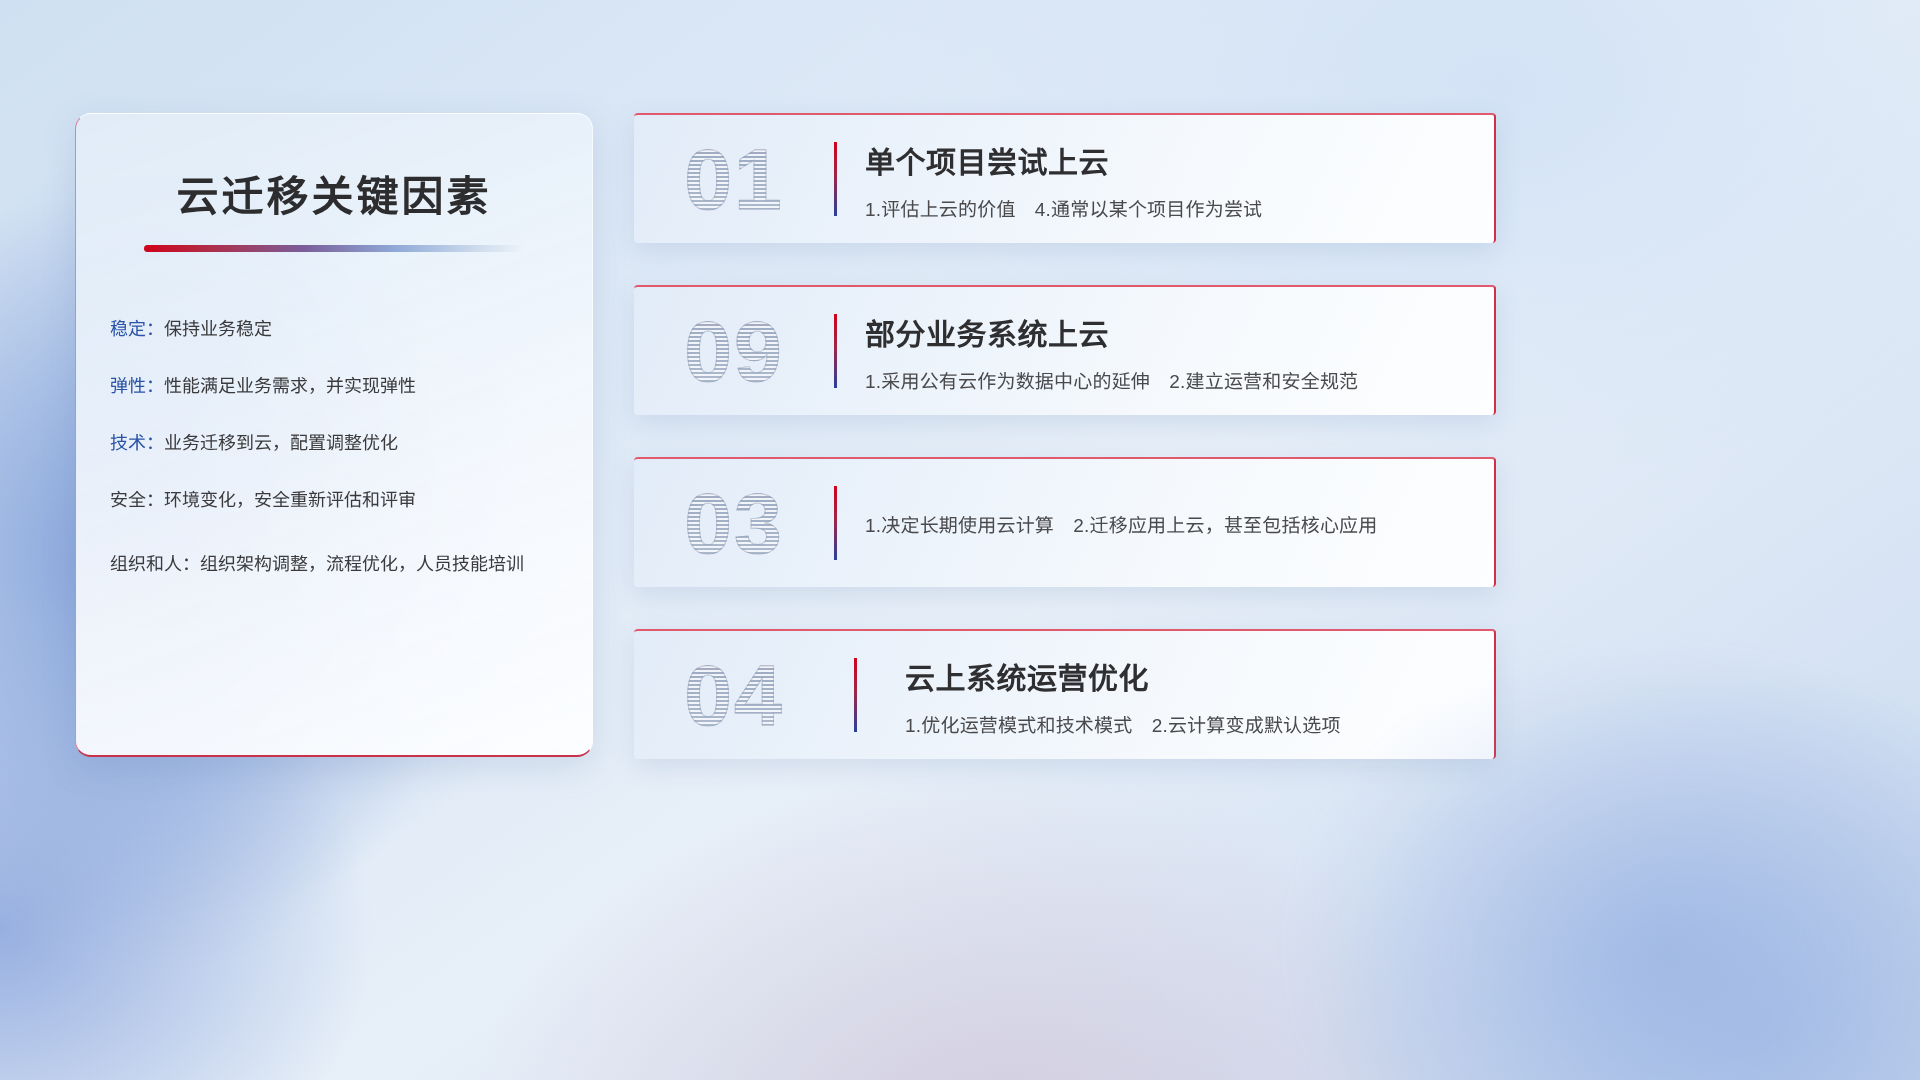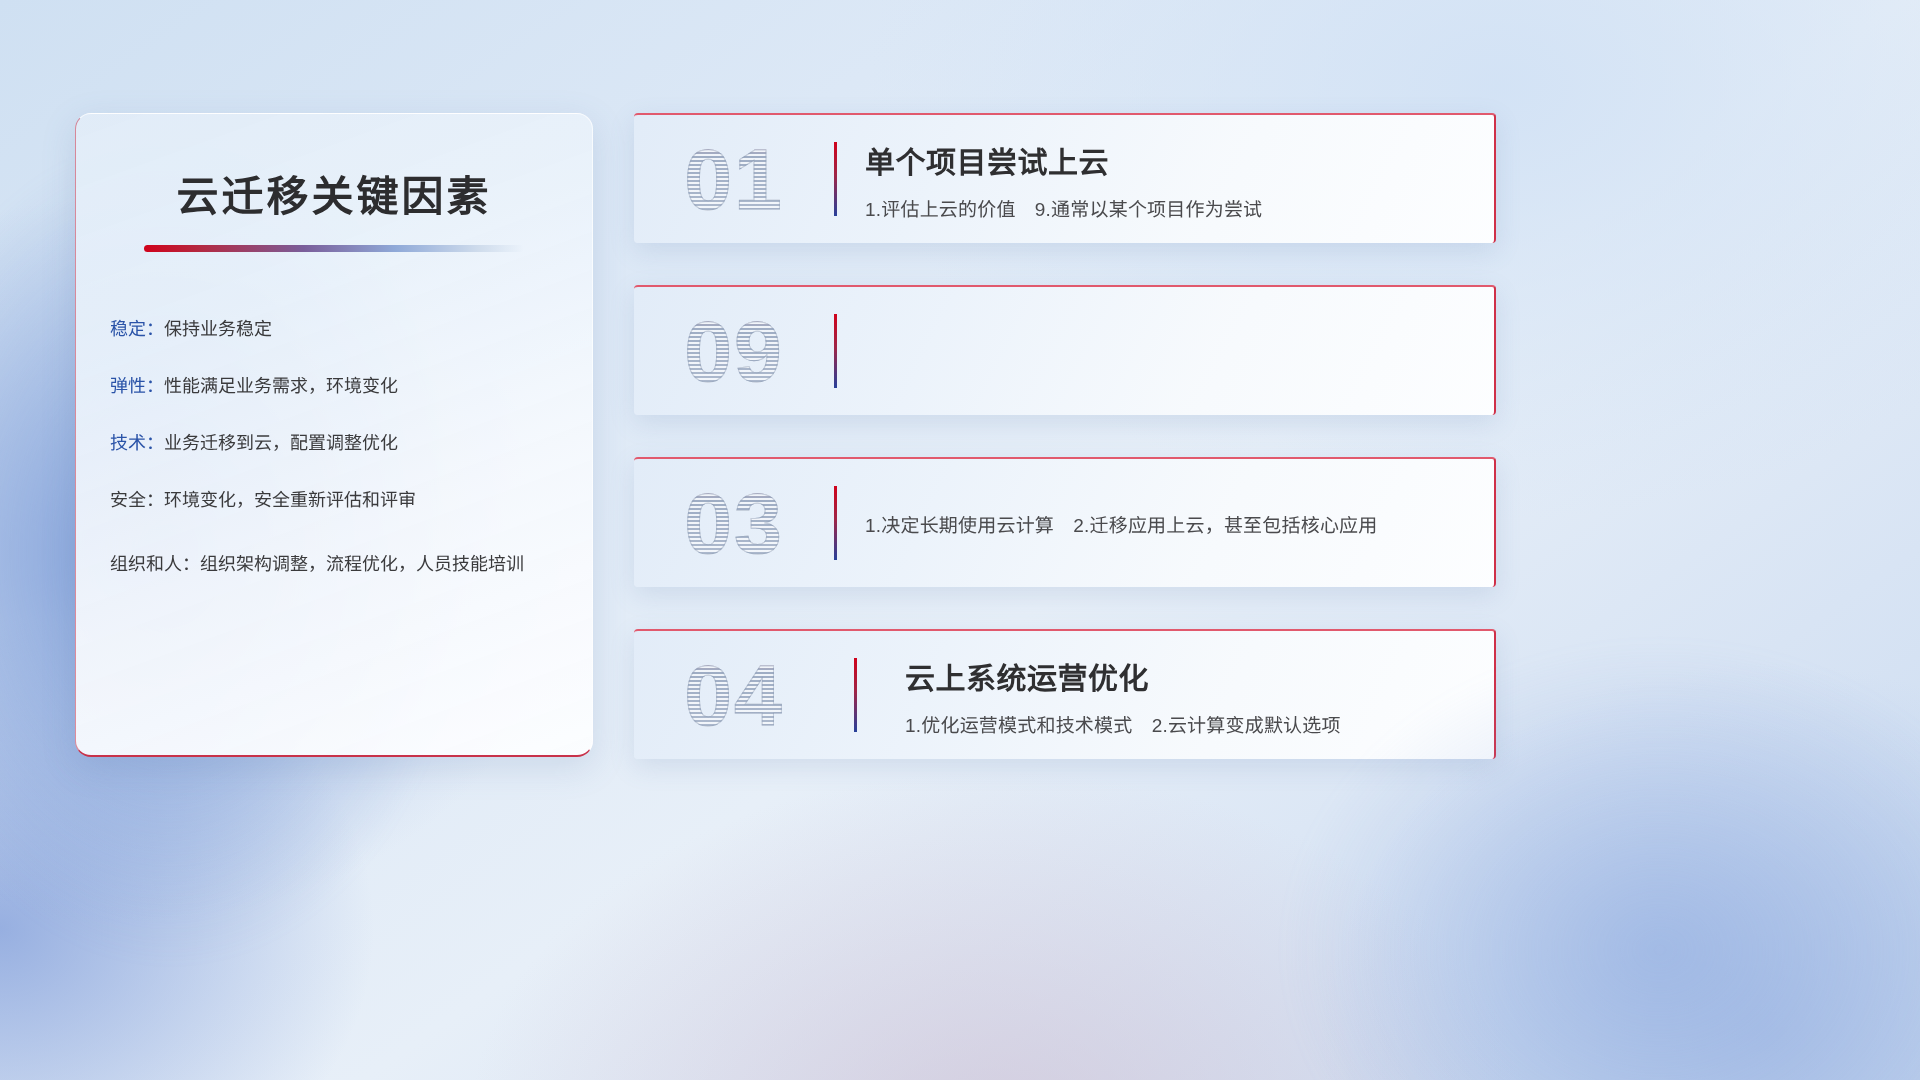--- a/index.html
+++ b/index.html
@@ -189,21 +189,21 @@
 
   <section class="left-panel">
     <h1 class="panel-title">云迁移关键因素</h1>
     <div class="title-rule"></div>
 
     <ul class="factor-list">
       <li class="factor-item">
         <span class="factor-label accent">稳定：</span><span class="factor-text">保持业务稳定</span>
       </li>
       <li class="factor-item">
-        <span class="factor-label accent">弹性：</span><span class="factor-text">性能满足业务需求，环境变化</span>
+        <span class="factor-label accent">弹性：</span><span class="factor-text">性能满足业务需求，并实现弹性</span>
       </li>
       <li class="factor-item">
         <span class="factor-label accent">技术：</span><span class="factor-text">业务迁移到云，配置调整优化</span>
       </li>
       <li class="factor-item">
         <span class="factor-label plain">安全：</span><span class="factor-text">环境变化，安全重新评估和评审</span>
       </li>
       <li class="factor-item wrap">
         <span class="factor-label plain">组织和人：</span><span class="factor-text">组织架构调整，流程优化，人员技能培训</span>
       </li>
@@ -212,29 +212,33 @@
 
   <section class="steps">
 
     <article class="step-card">
       <div class="step-number">
         <span>01</span>
       </div>
       <div class="step-divider"></div>
       <div class="step-body">
         <div class="step-title">单个项目尝试上云</div>
-        <div class="step-sub">1.评估上云的价值　9.通常以某个项目作为尝试</div>
+        <div class="step-sub">1.评估上云的价值　4.通常以某个项目作为尝试</div>
       </div>
     </article>
 
     <article class="step-card">
       <div class="step-number">
         <span>09</span>
       </div>
       <div class="step-divider"></div>
+      <div class="step-body">
+        <div class="step-title">部分业务系统上云</div>
+        <div class="step-sub">1.采用公有云作为数据中心的延伸　2.建立运营和安全规范</div>
+      </div>
     </article>
 
     <article class="step-card">
       <div class="step-number">
         <span>03</span>
       </div>
       <div class="step-divider"></div>
       <div class="step-body">
         <div class="step-sub">1.决定长期使用云计算　2.迁移应用上云，甚至包括核心应用</div>
       </div>

